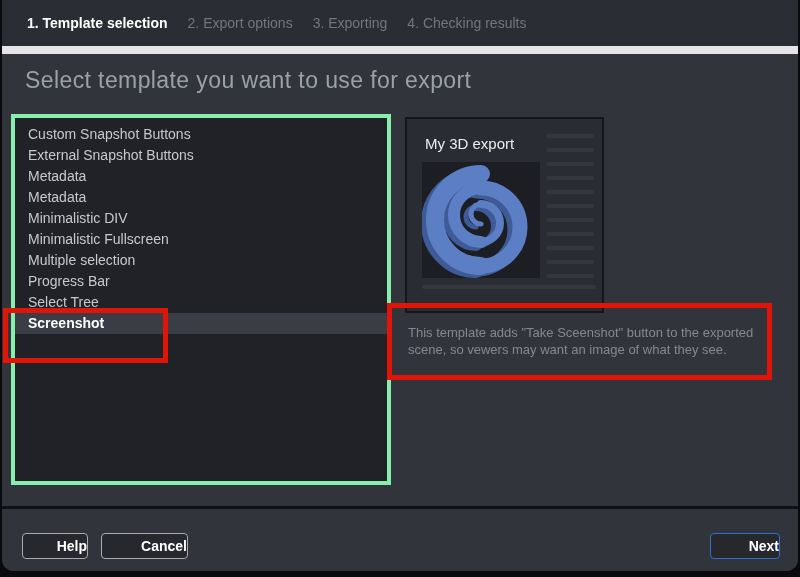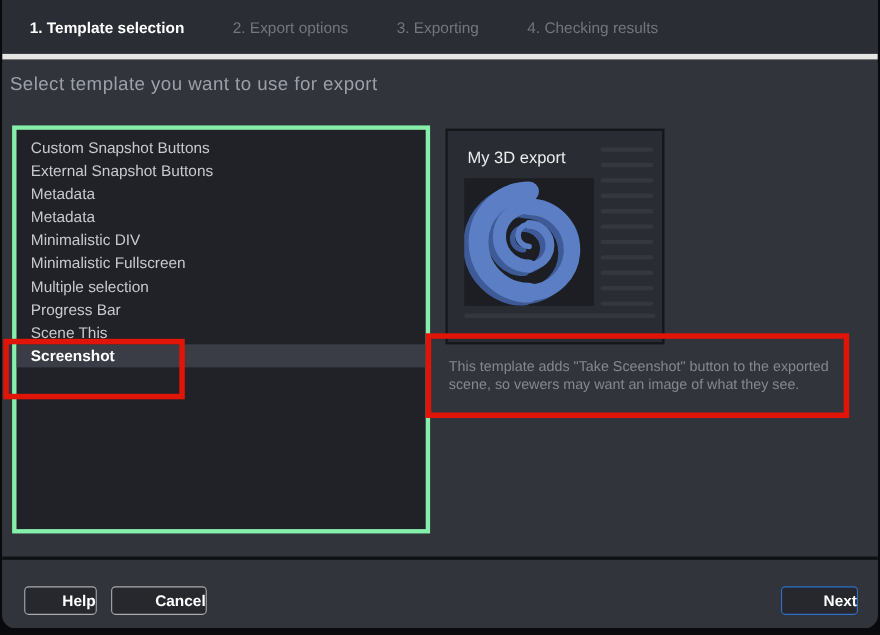--- a/index.html
+++ b/index.html
@@ -2,27 +2,27 @@
 <html><head>
 <meta charset="utf-8">
 <style>
   html,body{margin:0;padding:0;background:#0a0a0c;}
   *{box-sizing:border-box;font-family:"Liberation Sans","DejaVu Sans",sans-serif;}
   .window{position:relative;width:800px;height:577px;background:#0a0a0c;overflow:hidden;}
   .chrome{position:absolute;left:2px;top:0;right:2px;bottom:6px;background:#31343b;
           border-radius:0 0 12px 12px;overflow:hidden;}
   
   .steps-bar{position:absolute;top:0;left:0;right:0;height:54px;background:#2a2d34;
-             border-bottom:5px solid #e5e5e5;display:flex;align-items:center;
-             padding-left:25px;gap:44px;}
+             border-bottom:8px solid #e5e5e5;display:flex;align-items:center;
+             padding-left:25px;gap:20px;}
   .step{font-size:14px;color:#73767c;white-space:nowrap;}
   .step.active{color:#ffffff;font-weight:700;}
   
   .main{position:absolute;top:57px;left:0;right:0;height:449px;background:#31343b;}
-  .page-title{position:absolute;left:7px;top:10px;margin:0;font-size:17px;font-weight:400;
+  .page-title{position:absolute;left:23px;top:10px;margin:0;font-size:23px;font-weight:400;
               color:#9ca0a9;letter-spacing:.4px;}
   
   .tpl-list{position:absolute;left:9px;top:57px;width:380px;height:371px;background:#202228;
             border:4px solid #86efac;padding-top:6px;overflow:hidden;}
   .list-item{height:21px;line-height:21px;padding-left:13px;font-size:14px;color:#c7c9cc;
              white-space:nowrap;}
   .list-item.selected{background:#3a3d45;color:#ffffff;font-weight:700;}
   
   .preview-box{position:absolute;left:403px;top:60px;width:199px;height:196px;background:#2a2c33;
                border:2px solid #15161a;}
@@ -67,21 +67,21 @@
 
       <div class="tpl-list">
         <div class="list-item">Custom Snapshot Buttons</div>
         <div class="list-item">External Snapshot Buttons</div>
         <div class="list-item">Metadata</div>
         <div class="list-item">Metadata</div>
         <div class="list-item">Minimalistic DIV</div>
         <div class="list-item">Minimalistic Fullscreen</div>
         <div class="list-item">Multiple selection</div>
         <div class="list-item">Progress Bar</div>
-        <div class="list-item">Scene This</div>
+        <div class="list-item">Select Tree</div>
         <div class="list-item selected">Screenshot</div>
       </div>
 
       <div class="preview-box">
         <span class="preview-title">My 3D export</span>
         <div class="model-square">
           <svg width="118" height="116" viewBox="0 0 118 116">
             <g fill="none" stroke="#3e5b97" stroke-linecap="round" transform="translate(-5,3)">
               <path d="M 59,12 A 46,46 0 0 0 59,104" stroke-width="18"></path>
               <path d="M 59,104 A 39,39 0 0 0 59,26" stroke-width="15"></path>

